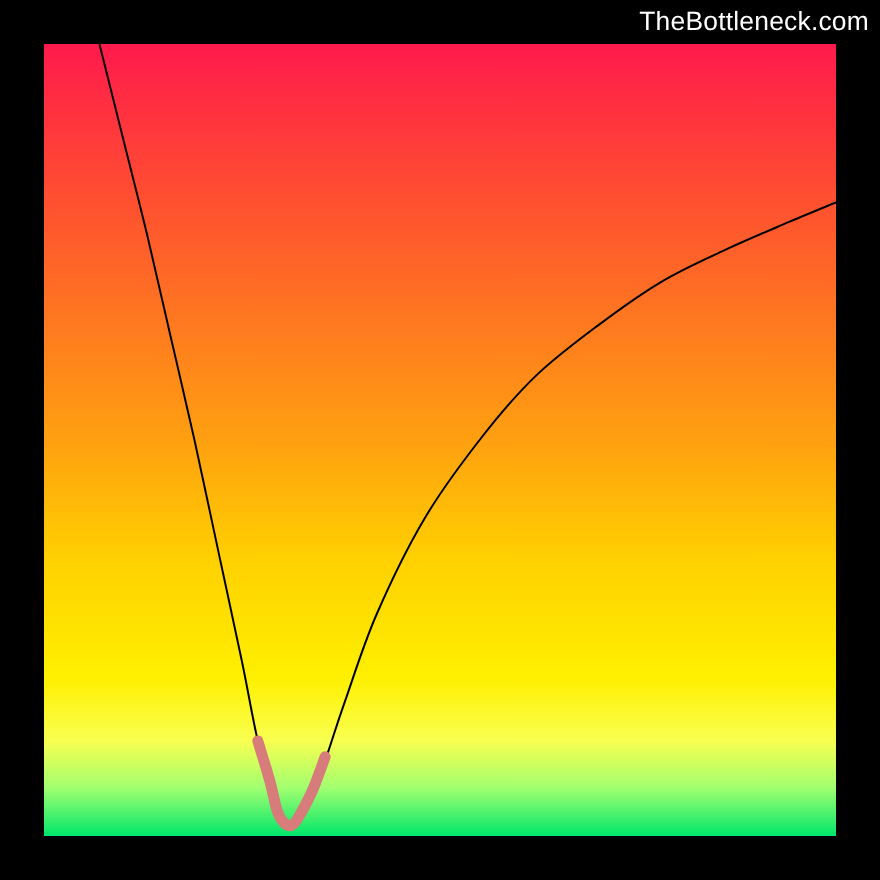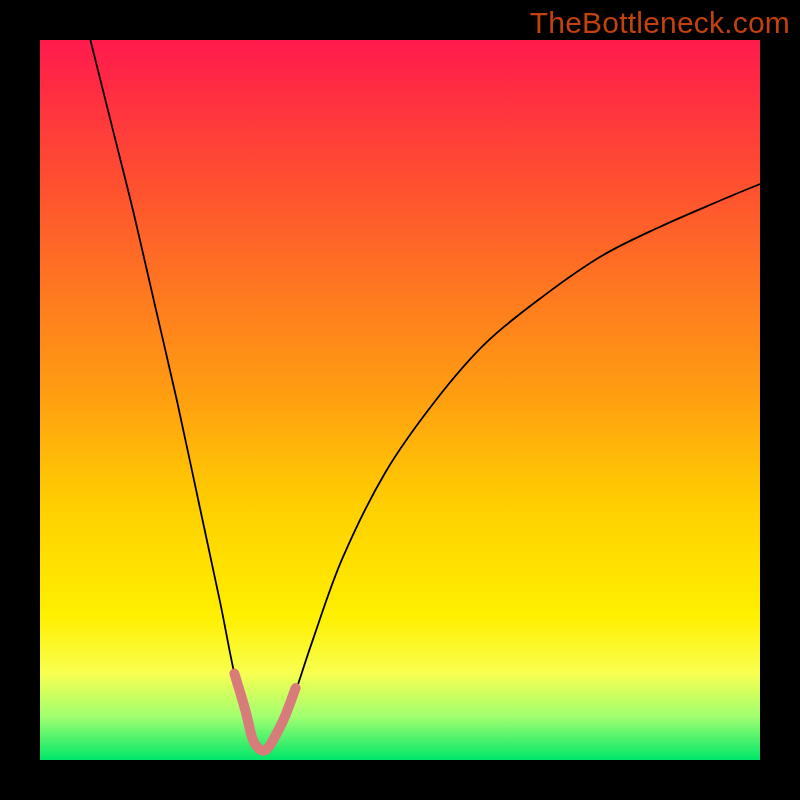--- a/index.html
+++ b/index.html
@@ -34,22 +34,22 @@
       #f8ff50 88%,
       #a0ff70 94%,
       #00e66a 100%
     );
   }
   .watermark {
     position: absolute;
     top: 6px;
     right: 10px;
     font-family: Arial, Helvetica, sans-serif;
-    font-size: 30px;
-    color: #c2410c;
+    font-size: 24px;
+    color: #ffffff;
     letter-spacing: 0.2px;
     text-align: center;
   }
   svg.curve {
     position: absolute;
     left: 0;
     top: 0;
     width: 720px;
     height: 720px;
   }

